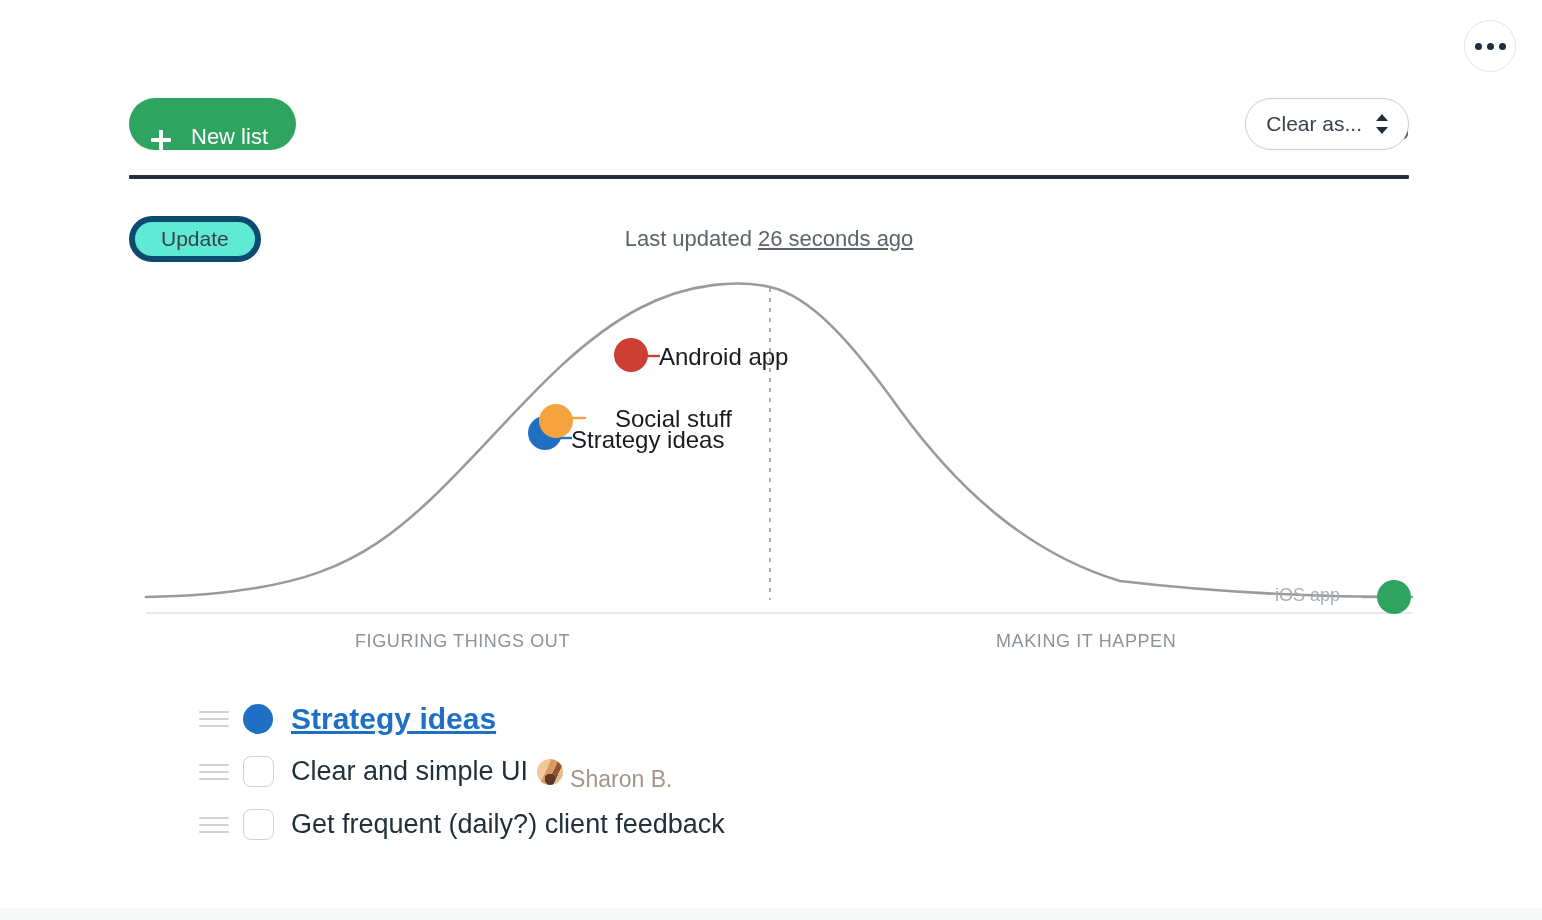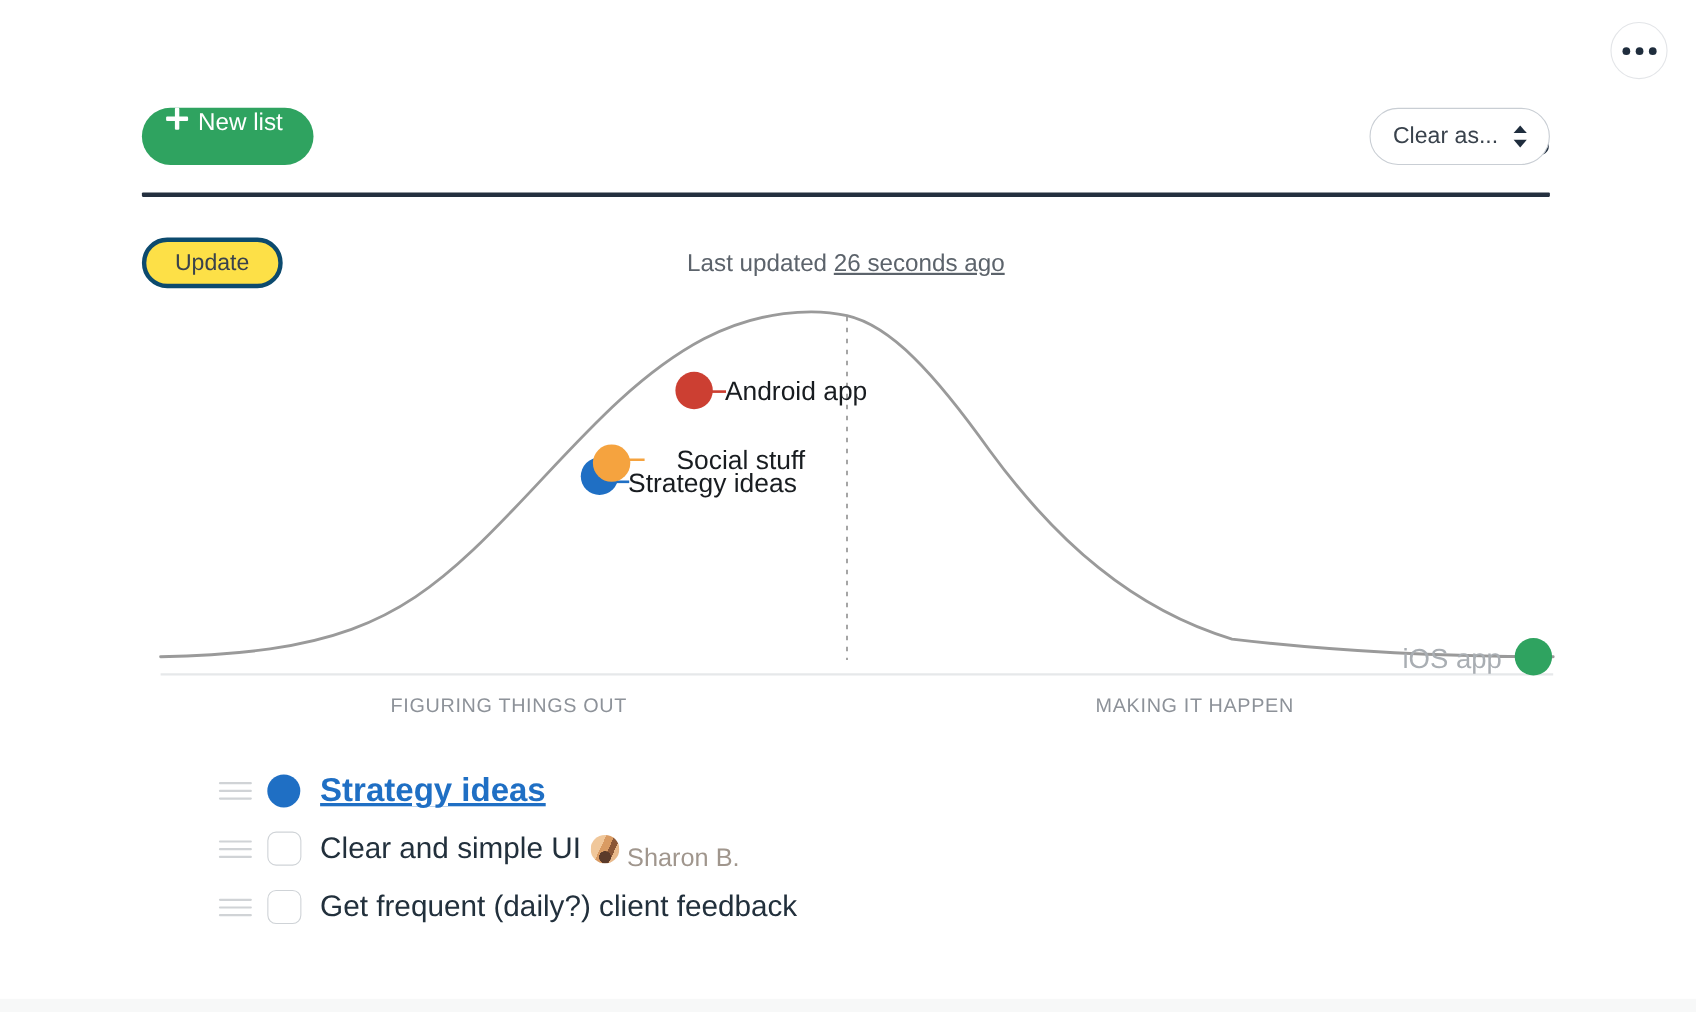--- a/index.html
+++ b/index.html
@@ -60,22 +60,22 @@
     position: absolute;
     left: 0;
     top: 0;
     height: 52px;
     padding: 0 28px 0 22px;
     border-radius: 26px;
     background: #2fa360;
     color: #ffffff;
     border: none;
     display: flex;
-    align-items: flex-start;
-    gap: 9px;
+    align-items: flex-end;
+    gap: 20px;
     font-size: 22px;
     font-weight: 400;
     cursor: pointer;
     font-family: "Liberation Sans", sans-serif;
   }
   .plus-icon {
     position: relative;
     width: 20px;
     height: 20px;
     display: inline-block;
@@ -149,22 +149,22 @@
   }
 
   
   .update-btn {
     position: absolute;
     left: 129px;
     top: 216px;
     height: 46px;
     padding: 0 26px;
     border-radius: 23px;
-    border: 4px solid #0c4a6e;
-    background: #fde047;
+    border: 6px solid #0c4a6e;
+    background: #5eead4;
     font-size: 21px;
     color: #39424c;
     cursor: pointer;
     box-sizing: border-box;
     font-family: "Liberation Sans", sans-serif;
     text-align: right;
   }
   .lastupdated {
     position: absolute;
     left: 129px;
@@ -357,21 +357,21 @@
 
       <circle cx="545" cy="433" r="17" fill="#1f6fc4"></circle>
       <circle cx="556" cy="421" r="17" fill="#f5a33f"></circle>
       <circle cx="631" cy="355" r="17" fill="#cc3f32"></circle>
       <circle cx="1394" cy="597" r="17" fill="#2fa360"></circle>
     </svg>
 
     <div class="marker-label" style="left:659px; top:343px;">Android app</div>
     <div class="marker-label" style="left:587px; top:405px;margin-left:28px;">Social stuff</div>
     <div class="marker-label" style="left:571px; top:426px;">Strategy ideas</div>
-    <div class="marker-label muted" style="left:1275px; top:585px; font-size:25px;">iOS app</div>
+    <div class="marker-label muted" style="left:1275px; top:585px; font-size:18px;">iOS app</div>
 
     <div class="axis-label left">FIGURING THINGS OUT</div>
     <div class="axis-label right">MAKING IT HAPPEN</div>
   </div>
 
   <div class="todo-list">
 
     <div class="todo-row">
       <div class="drag-handle" style="top:19px;">
         <span></span>

